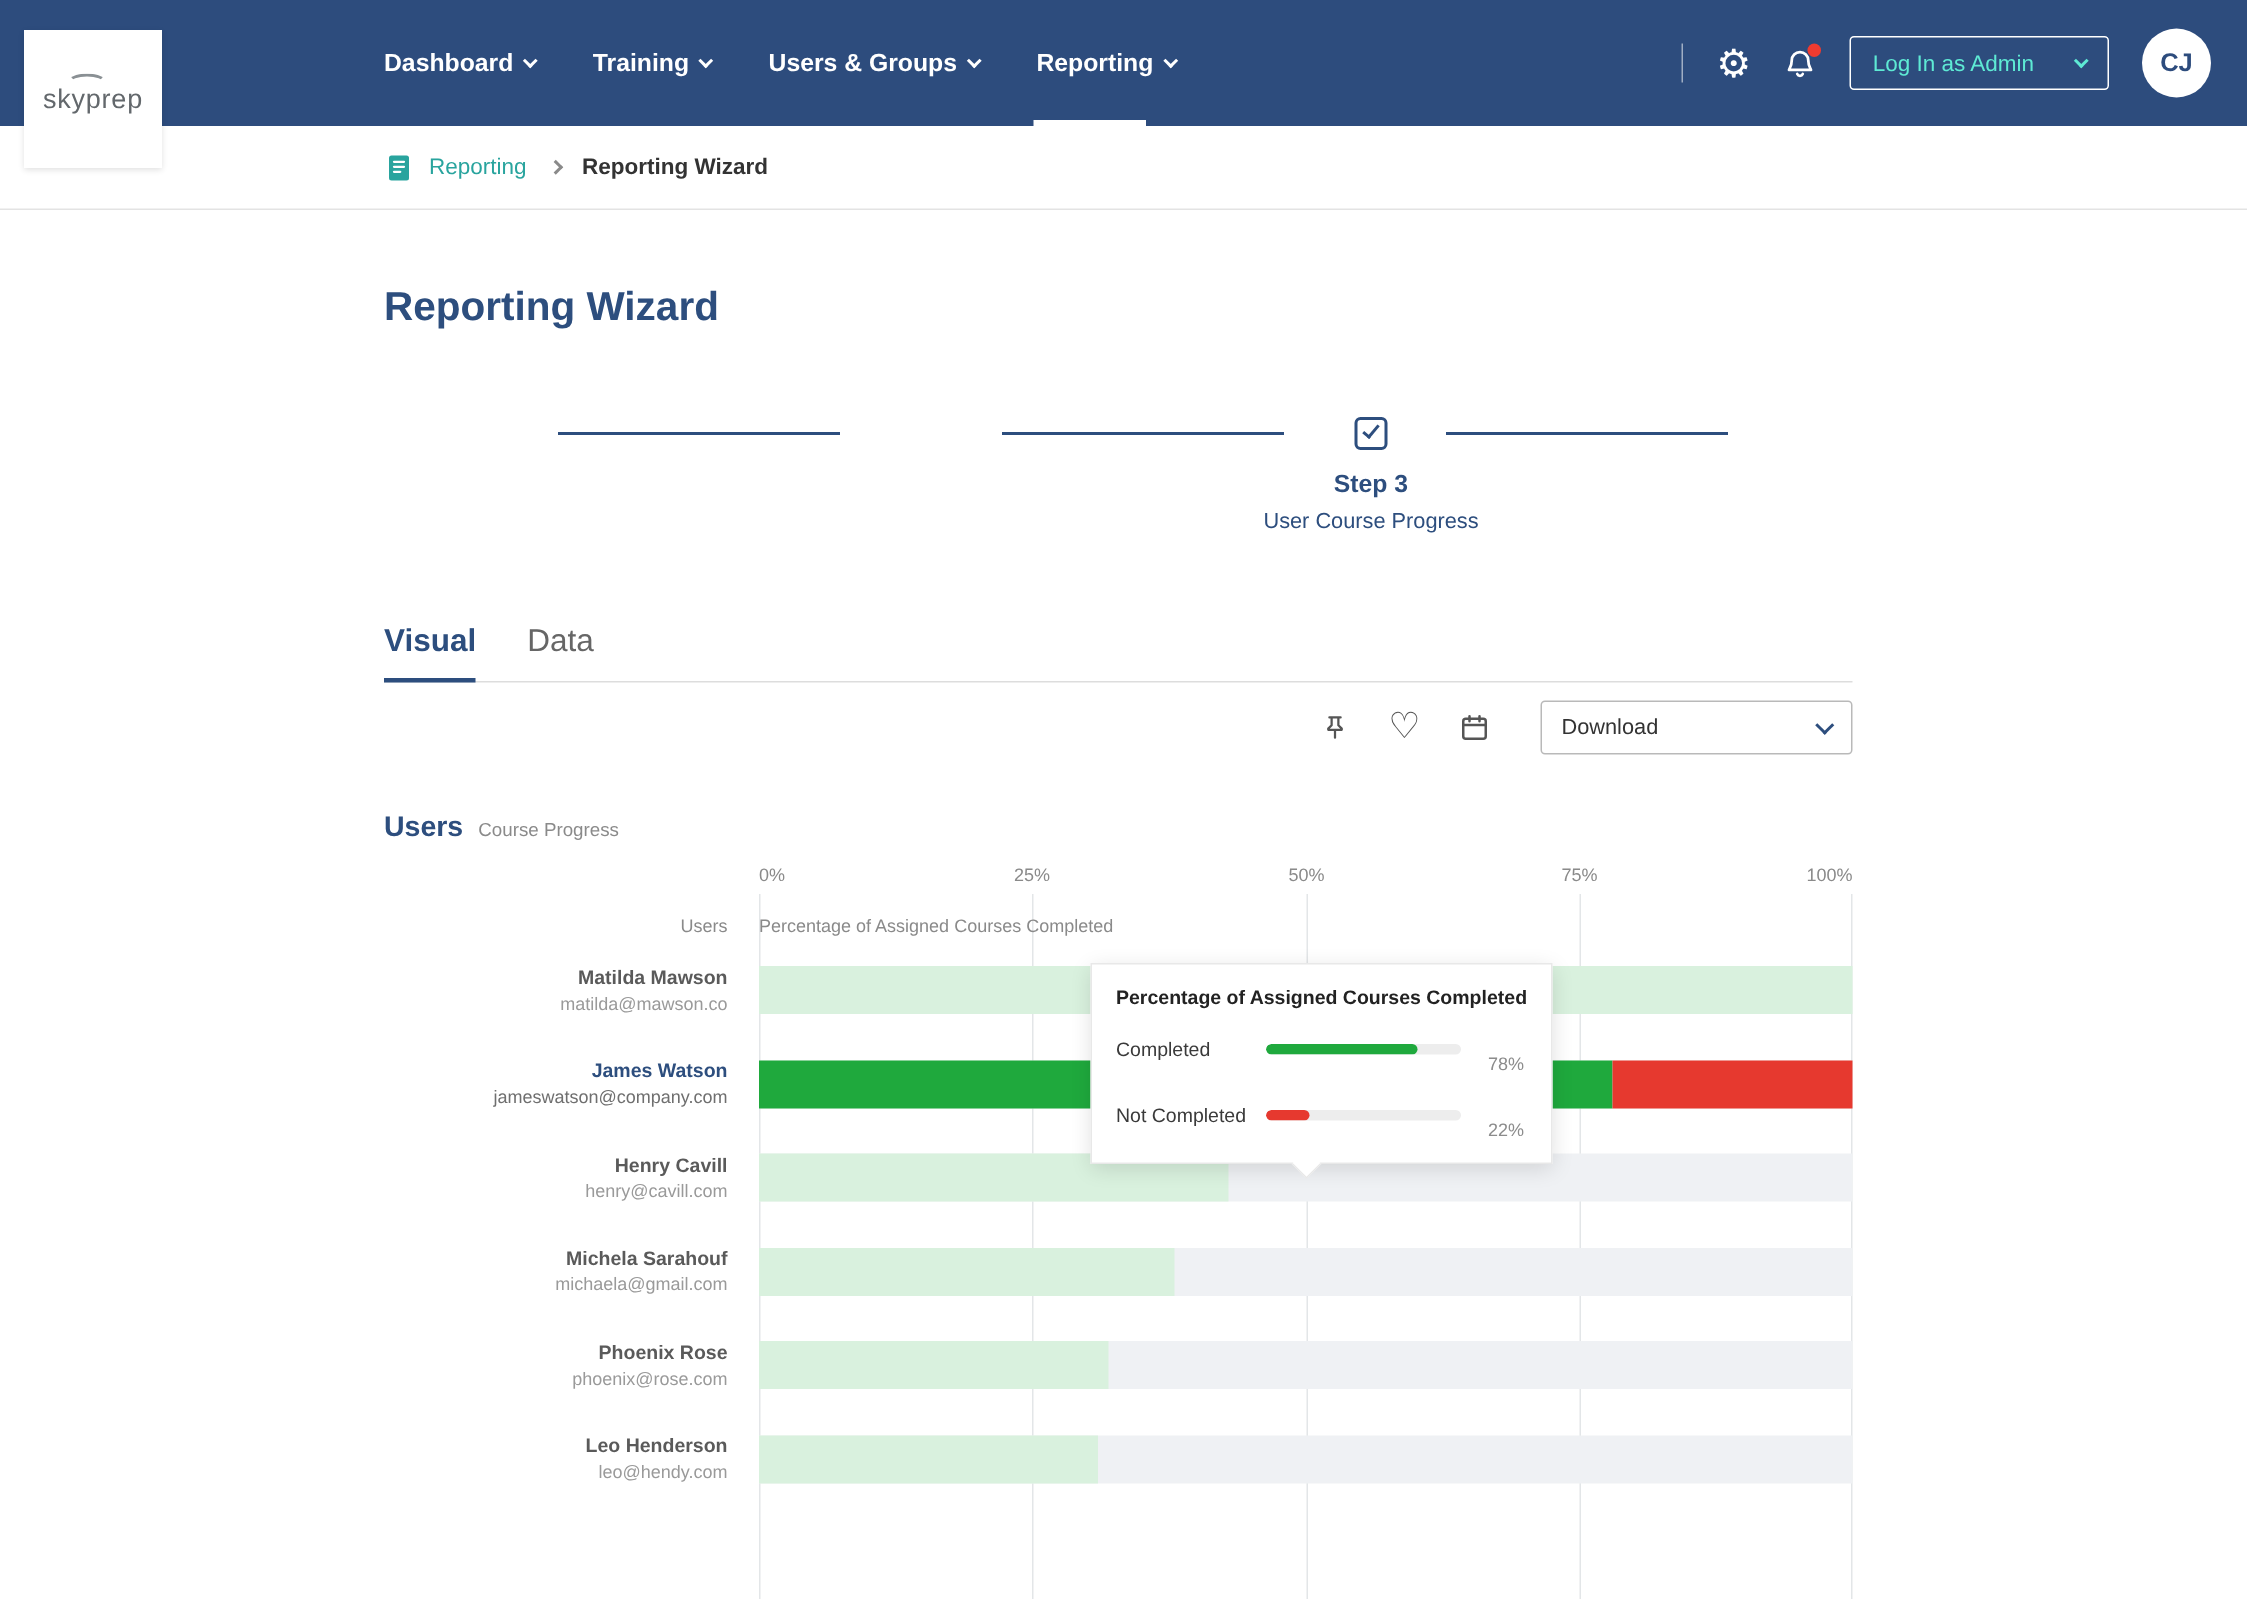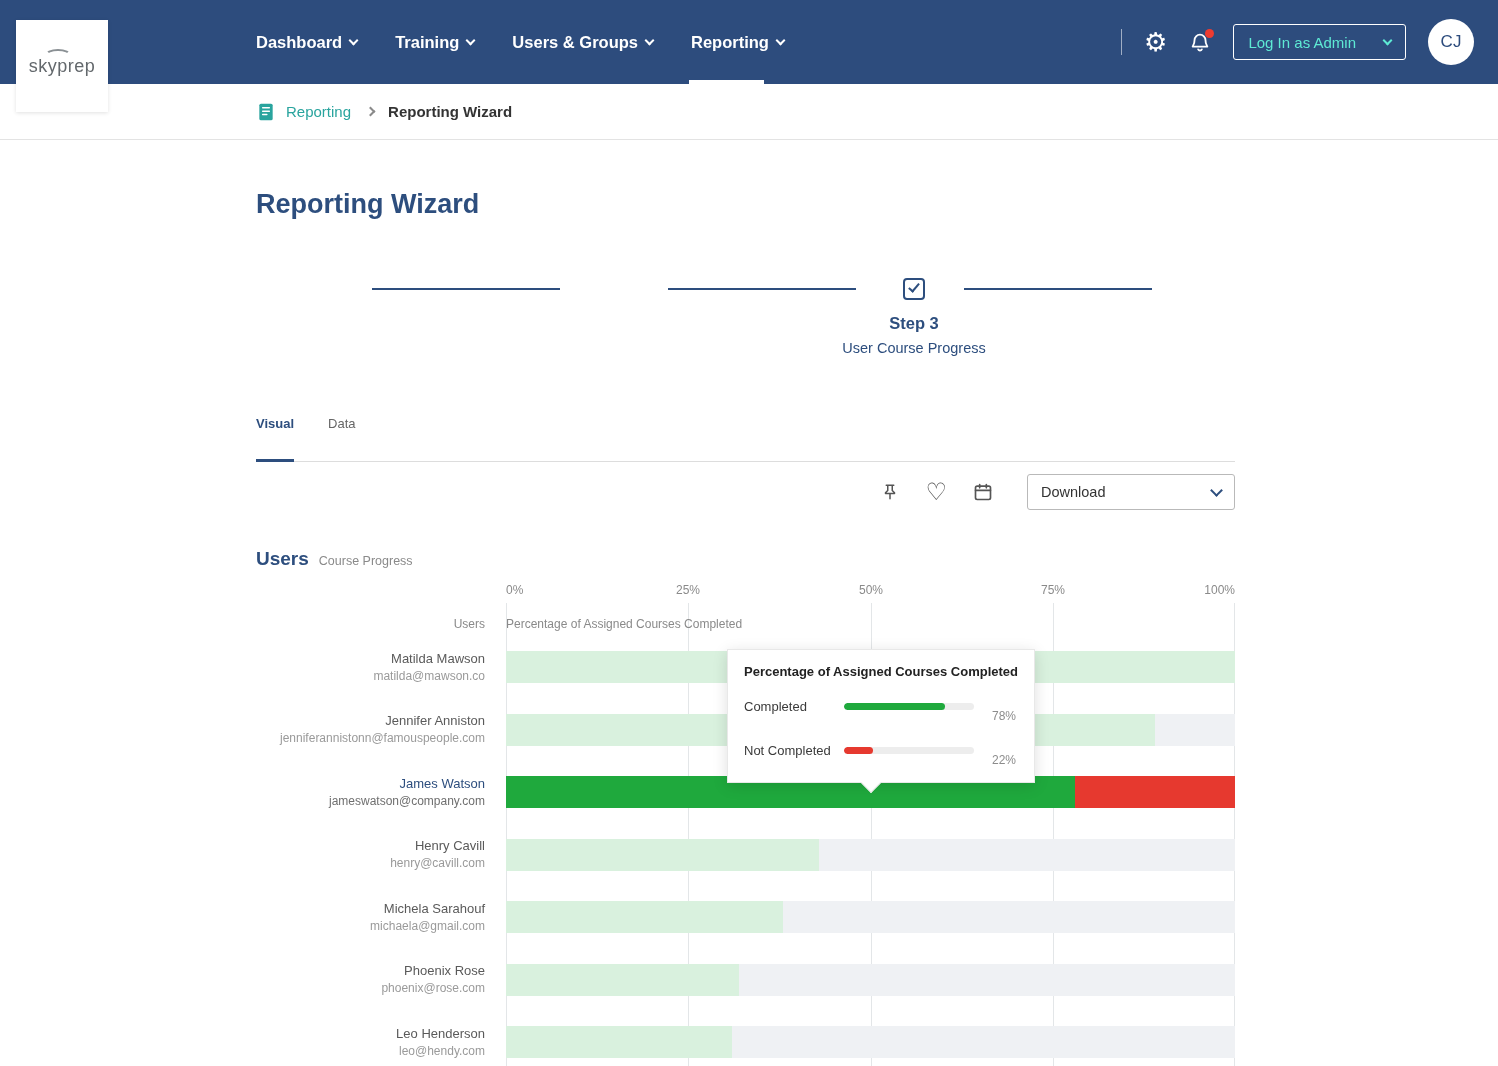--- a/index.html
+++ b/index.html
@@ -25,21 +25,21 @@
   .nav-item.active::after { content:""; position:absolute; left:-2px; bottom:0; height:4px;
     width:calc(100% - 18px); background:#fff; }
   .nav-right { position:absolute; right:24px; top:0; height:84px; display:flex; align-items:center; gap:22px; }
   .nav-divider { width:1px; height:26px; background:rgba(255,255,255,.55); }
   .gear { color:#fff; font-size:26px; line-height:1; cursor:pointer; }
   .bell-wrap { position:relative; cursor:pointer; display:flex; }
   .bell-dot { position:absolute; top:-1px; right:-3px; width:9px; height:9px; border-radius:50%; background:#ef3b30; }
   .login-btn { border:1.5px solid #fff; border-radius:3px; height:36px; padding:0 14px;
     display:flex; align-items:center; gap:28px; color:#5eead4; font-size:15px; cursor:pointer; }
   .avatar { width:46px; height:46px; border-radius:50%; background:#fff; color:#2d4c7d;
-    font-weight:400; font-size:17px; display:flex; align-items:center; justify-content:center; cursor:pointer; }
+    font-weight:700; font-size:17px; display:flex; align-items:center; justify-content:center; cursor:pointer; }
   
   .breadcrumb { position:absolute; top:84px; left:0; width:100%; height:56px; background:#fff;
     border-bottom:1px solid #e3e3e3; display:flex; align-items:center; padding-left:256px; }
   .bc-link { color:#29a49e; font-size:15px; margin-left:10px; cursor:pointer; }
   .bc-sep { width:7px; height:7px; border-right:2px solid #8a8a8a; border-bottom:2px solid #8a8a8a;
     transform:rotate(-45deg); margin:0 14px 0 16px; }
   .bc-current { color:#333; font-size:15px; font-weight:700; }
   
   .main { position:absolute; left:256px; top:140px; width:979px; }
   .page-title { margin-top:48px; font-size:27px; line-height:32px; font-weight:700; color:#2d4e7e; }
@@ -50,21 +50,21 @@
   .cb { width:22px; height:22px; border:2.5px solid #2d4e7e; border-radius:4px; margin:0 auto;
     display:flex; align-items:flex-start; justify-content:center; cursor:pointer; background:#fff; }
   .tickmark { width:6px; height:11px; border-right:2.5px solid #2d4e7e; border-bottom:2.5px solid #2d4e7e;
     transform:rotate(40deg); margin-top:1px; }
   .step-title { margin-top:13px; font-size:16.5px; line-height:20px; font-weight:700; color:#2d4e7e; }
   .step-sub { margin-top:6px; font-size:14.5px; line-height:18px; color:#2d4e7e; }
   .connector { position:absolute; top:10px; height:2px; background:#2d4e7e; width:188px; }
   .conn1 { left:116px; } .conn2 { left:412px; } .conn3 { left:708px; }
   
   .tabs { margin-top:42px; border-bottom:1px solid #ddd; display:flex; gap:34px; }
-  .tab { padding-bottom:28px; font-size:13px; cursor:pointer; color:#666; }
+  .tab { padding-bottom:12px; font-size:21px; cursor:pointer; color:#666; }
   .tab.active { color:#2d4e7e; font-weight:700; border-bottom:3px solid #2d4e7e; margin-bottom:-1px; }
   
   .toolbar { margin-top:12px; height:36px; display:flex; justify-content:flex-end; align-items:center; gap:26px; }
   .tool-icon { color:#555; cursor:pointer; display:flex; align-items:center; }
   .heart-glyph { font-size:24px; line-height:1; }
   .download { width:208px; height:36px; border:1px solid #b9b9b9; border-radius:3px; margin-left:8px;
     display:flex; align-items:center; justify-content:space-between; padding:0 13px; cursor:pointer; }
   .download-label { font-size:14.5px; color:#333; }
   .dl-chev { width:9px; height:9px; border-right:2.5px solid #2d4e7e; border-bottom:2.5px solid #2d4e7e;
     transform:rotate(45deg); margin-top:-4px; }
@@ -80,21 +80,21 @@
   .t4 { left:979px; transform:translateX(-100%); }
   .gridlines { position:absolute; left:250px; top:20px; bottom:0; width:729px; }
   .gl { position:absolute; top:0; bottom:0; width:1px; background:#e3e6e8; }
   .gl0 { left:0; } .gl1 { left:25%; } .gl2 { left:50%; } .gl3 { left:75%; } .gl4 { left:728px; }
   .colh { position:absolute; top:34px; left:0; width:100%; display:flex; font-size:12px; color:#8a8a8a; }
   .colh .cu { width:229px; text-align:right; }
   .colh .cm { margin-left:21px; }
   .rows { position:absolute; top:53px; left:0; width:100%; }
   .crow { height:62.5px; display:flex; align-items:center; }
   .rlabel { width:250px; padding-right:21px; text-align:right; }
-  .rname { font-size:13px; font-weight:400; color:#5a5a5a; line-height:16px; }
+  .rname { font-size:13px; font-weight:700; color:#5a5a5a; line-height:16px; }
   .remail { font-size:12px; color:#9a9a9a; line-height:15px; margin-top:2px; }
   .crow.hl .rname { color:#2d4e7e; }
   .crow.hl .remail { color:#6f6f6f; }
   .rtrack { width:729px; height:32px; position:relative; }
   .rfill { position:absolute; top:0; bottom:0; left:0; }
   
   .tooltip { position:absolute; left:471px; top:66px; z-index:20; background:#fff;
     border:1px solid #e8e8e8; box-shadow:0 3px 14px rgba(0,0,0,.13); padding:14px 16px 15px; }
   .tt-title { font-size:13px; font-weight:700; color:#222; white-space:nowrap; }
   .tt-row { margin-top:11px; display:flex; align-items:center; white-space:nowrap; }
@@ -231,29 +231,20 @@
       <span class="cm">Percentage of Assigned Courses Completed</span>
     </div>
     <div class="rows">
         <div class="crow">
           <div class="rlabel">
             <div class="rname">Matilda Mawson</div>
             <div class="remail">matilda@mawson.co</div>
           </div>
           <div class="rtrack" style="background: rgb(239, 241, 244);">
             <div class="rfill" style="width: 100%; background: rgb(217, 241, 222);"></div>
-          </div>
-        </div>
-        <div class="crow">
-          <div class="rlabel">
-            <div class="rname">Jennifer Anniston</div>
-            <div class="remail">jenniferannistonn@famouspeople.com</div>
-          </div>
-          <div class="rtrack" style="background: rgb(239, 241, 244);">
-            <div class="rfill" style="width: 89%; background: rgb(217, 241, 222);"></div>
           </div>
         </div>
         <div class="crow hl">
           <div class="rlabel">
             <div class="rname">James Watson</div>
             <div class="remail">jameswatson@company.com</div>
           </div>
           <div class="rtrack" style="background: rgb(239, 241, 244);">
             <div class="rfill" style="width: 78%; background: rgb(31, 169, 61);"></div>
             <div class="rfill" style="left: 78%; width: 22%; background: rgb(230, 57, 47);"></div>

